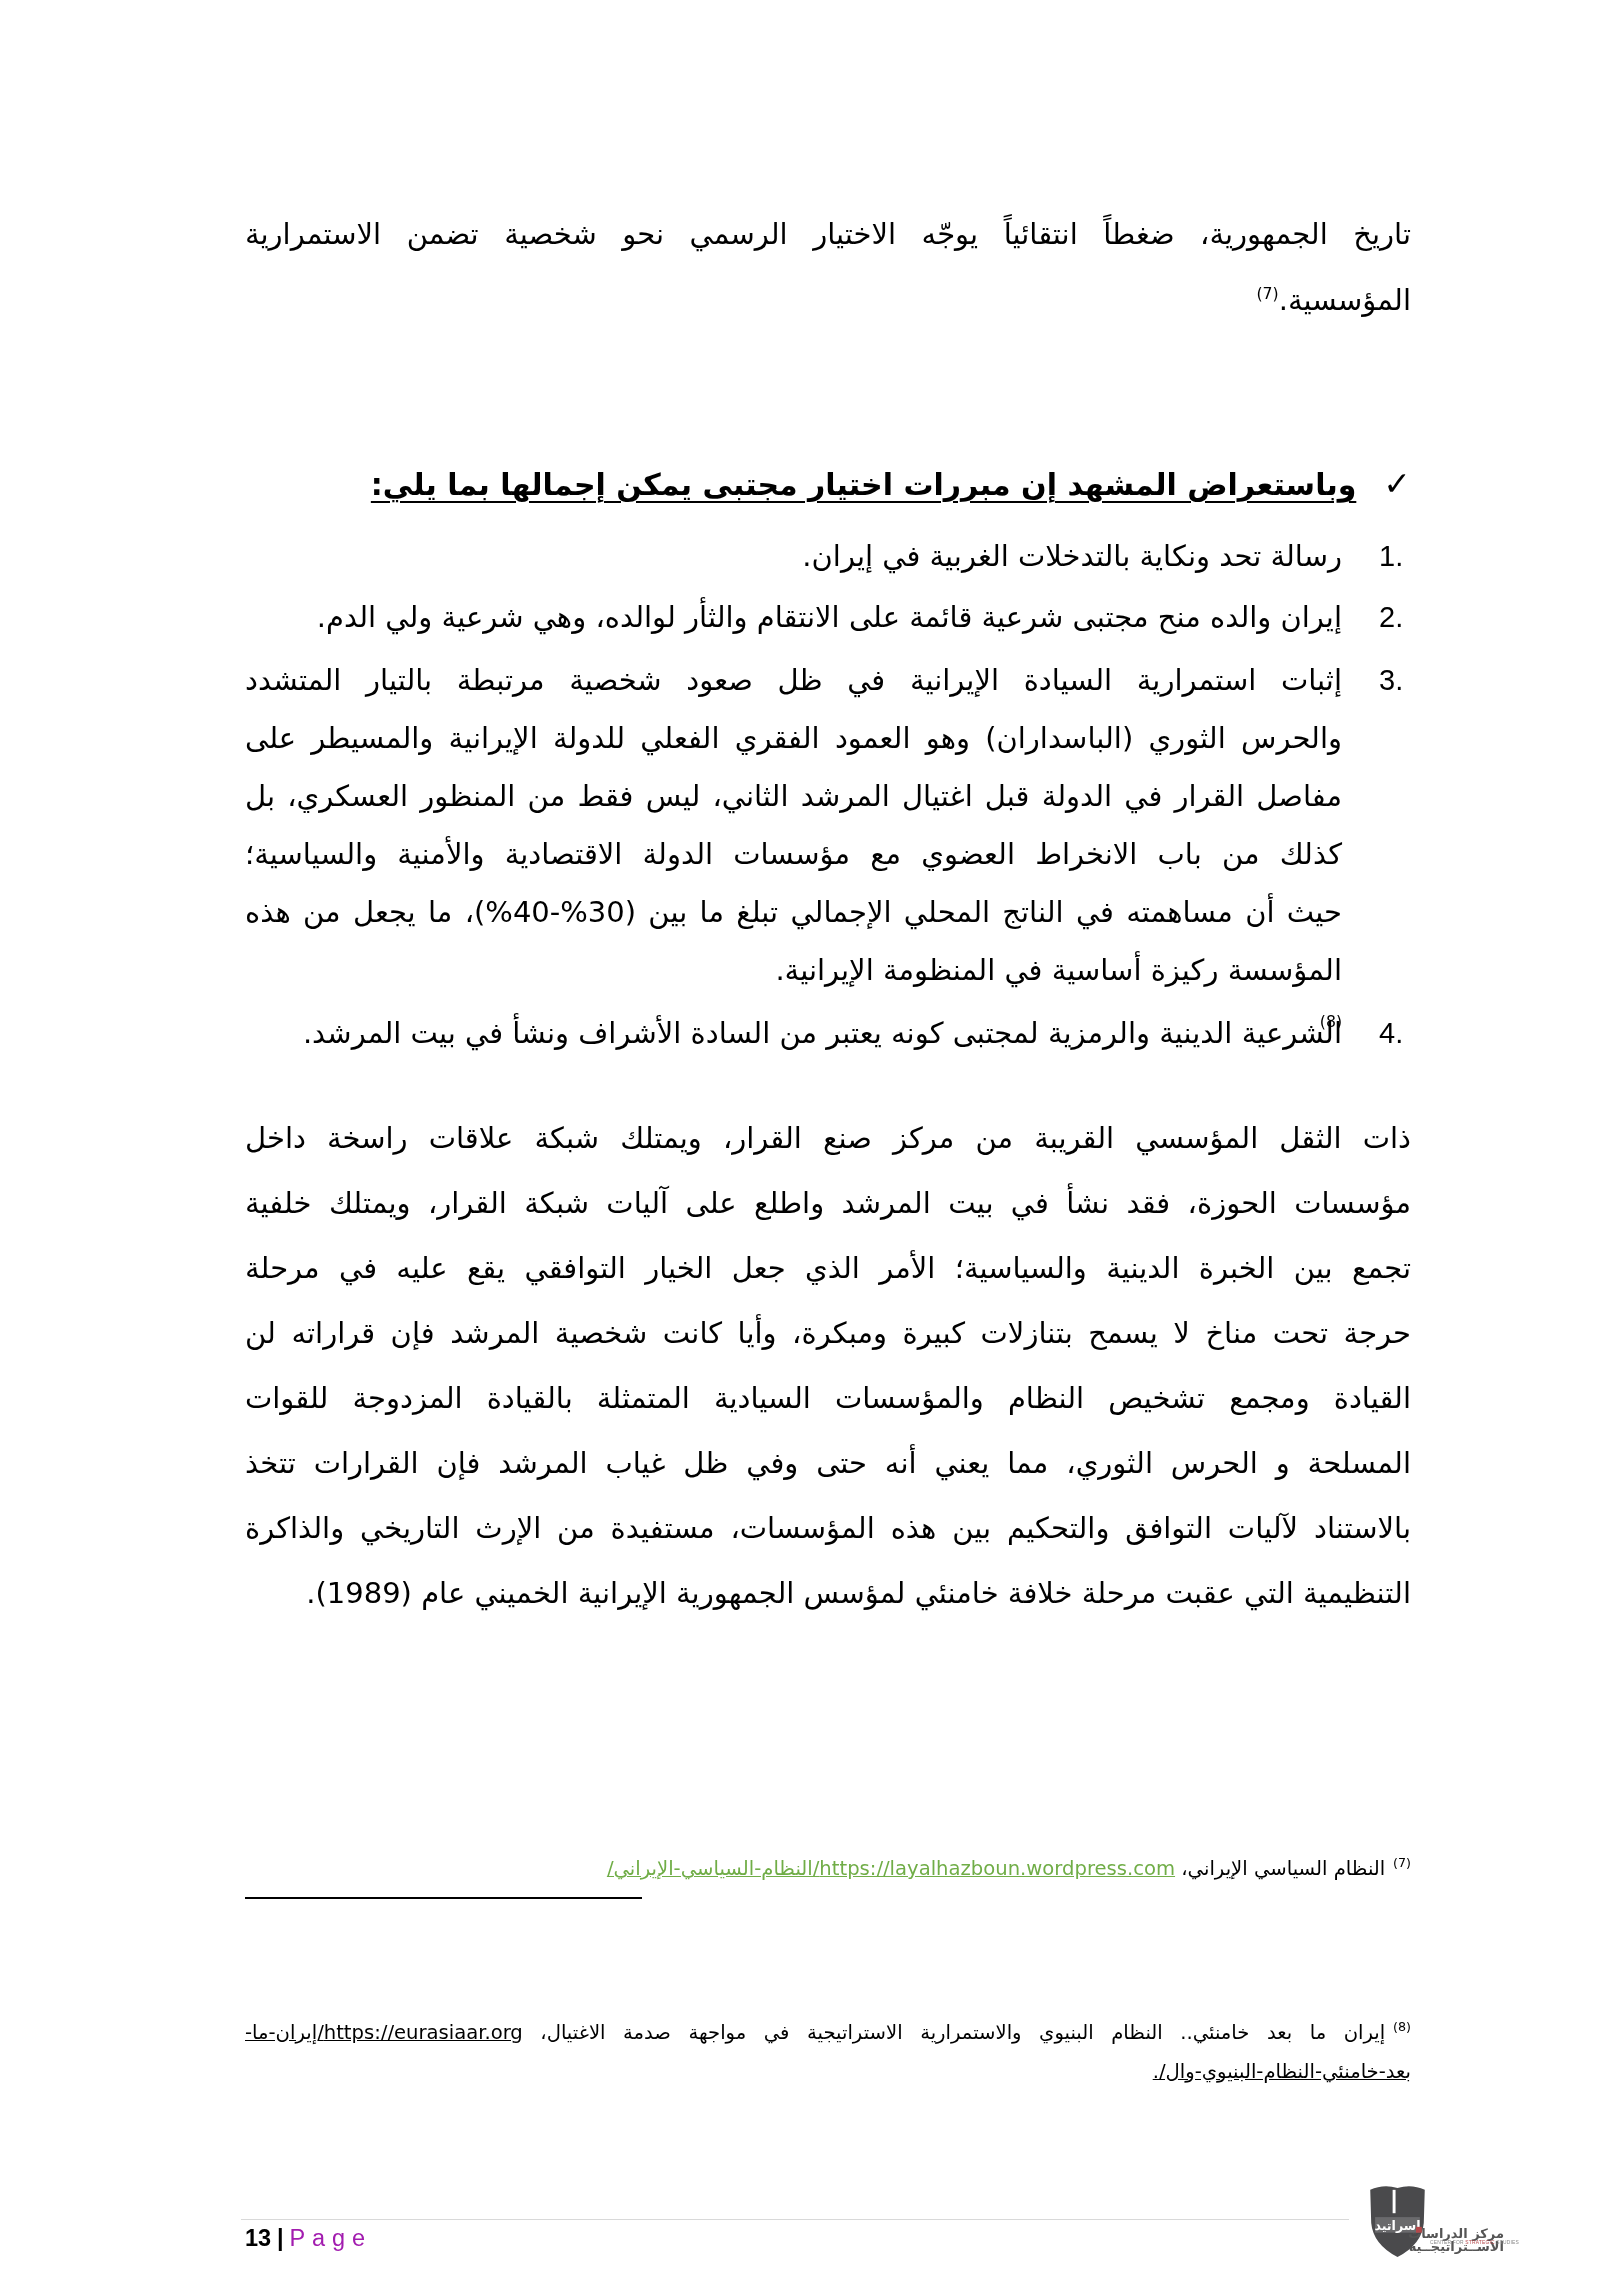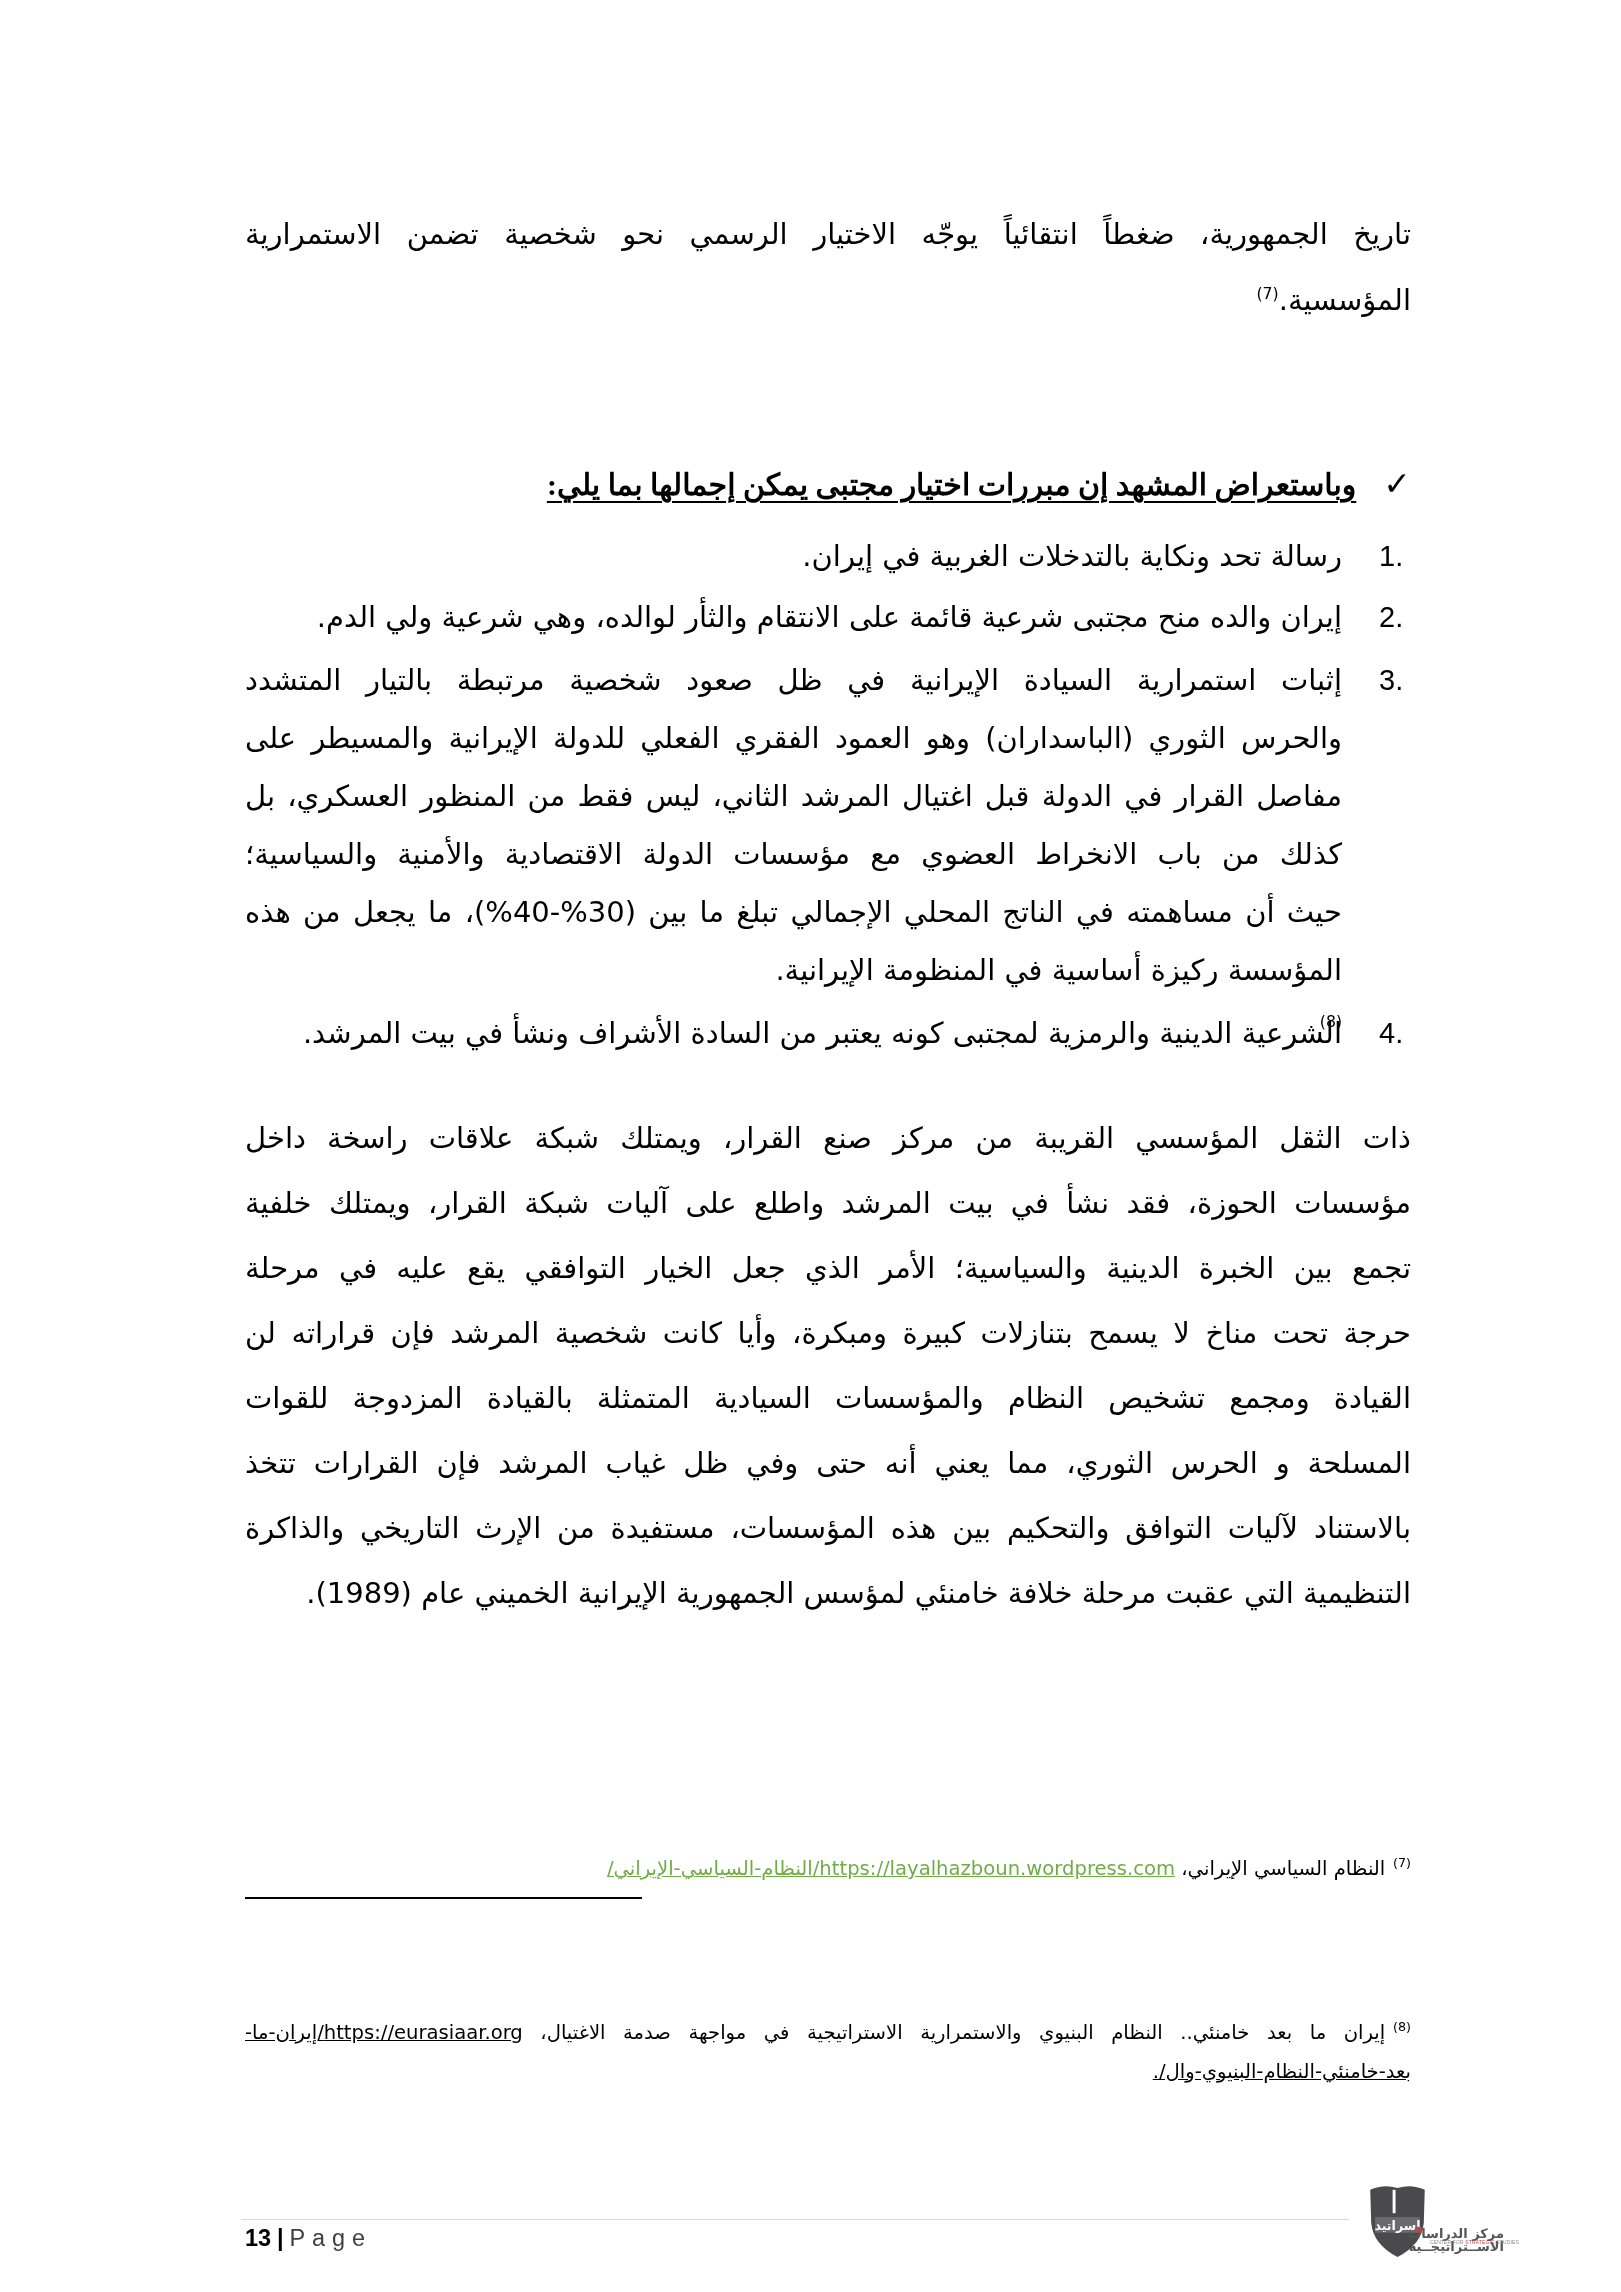--- a/index.html
+++ b/index.html
@@ -7,40 +7,40 @@
     .page { position: absolute; left: 0; top: 0; width: 1621px; height: 2293px; }
     .content { position: absolute; left: 245px; width: 1166px; direction: rtl; text-align: justify;
       font-family: "DejaVu Sans", sans-serif; font-size: 29px; }
     .para { margin: 0; line-height: 66px; text-align-last: right; }
     .justified-line { display: block; text-align: justify; text-align-last: justify; }
     .last-line { display: block; text-align: right; text-align-last: right; }
     sup { font-size: 15.7px; line-height: 0; vertical-align: super; }
     .heading { position: absolute; top: 459px; left: 245px; width: 1166px; direction: rtl;
       font-family: "DejaVu Sans", sans-serif; font-weight: bold; font-size: 30px; line-height: 49px; }
     .heading .check { display: inline-block; width: 39px; font-size: 33px; font-weight: normal; margin-left: 15.7px; }
-    .heading .htext { text-decoration: underline; text-underline-offset: 5.9px; text-decoration-thickness: 2px; font-family: Liberation Serif, serif; }
+    .heading .htext { text-decoration: underline; text-underline-offset: 5.9px; text-decoration-thickness: 2px; }
     .list { position: absolute; left: 245px; width: 1166px; direction: rtl; margin: 0; padding: 0; list-style: none;
       font-family: "DejaVu Sans", sans-serif; font-size: 29px; }
     .list li { position: relative; padding-right: 69px; line-height: 55px; }
     .list li .num { position: absolute; right: 7.8px; top: 0; direction: ltr; font-family: "Liberation Sans", sans-serif; }
     .list li.long { line-height: 58px; }
     .list li .txt { display: block; text-align: justify; }
     .list li .txt span { display: block; }
     .list li .txt span.j { text-align: justify; text-align-last: justify; }
     .rule { position: absolute; left: 245px; top: 1897px; width: 397px; height: 2px; background: #000; }
     .footnote { position: absolute; left: 245px; width: 1166px; direction: rtl; font-family: "DejaVu Sans", sans-serif;
       font-size: 19.6px; line-height: 39px; text-align: right; }
     .footnote .fnum { font-size: 12.7px; vertical-align: super; margin-left: 7.8px; }
     .footnote .link7 { color: #70ad47; text-decoration: underline; }
     .footnote .link8 { color: #000; text-decoration: underline; }
     .footer-line { position: absolute; left: 241px; top: 2219px; width: 1108px; height: 1px; background: #d9d9d9; }
     .page-num { position: absolute; left: 245px; top: 2225px; font-family: "Liberation Sans", sans-serif; font-size: 23.5px; direction: ltr; }
     .page-num .n { font-weight: bold; color: #000; }
     .page-num .bar { font-weight: bold; color: #000; margin: 0 5.9px; }
-    .page-num .p { color: #404040; letter-spacing: 6.9px; }
+    .page-num .p { color: #a21caf; letter-spacing: 6.9px; }
     .logo { position: absolute; left: 1367px; top: 2184px; width: 176px; height: 78px; }
     .logo .shield { position: absolute; left: 0; top: 0; width: 61px; height: 74px; }
     .logo .lt1, .logo .lt2 { position: absolute; left: 63px; direction: rtl; font-family: "DejaVu Sans", sans-serif;
       font-size: 13px; color: #555; font-weight: bold; width: 74px; text-align: right; white-space: nowrap; margin-top: 16px; }
     .logo .lt1 { top: 25.5px; }
     .logo .lt2 { top: 39px; }
     .logo .lt3 { position: absolute; left: 63px; top: 56px; font-family: "Liberation Sans", sans-serif; font-size: 4.9px;
       color: #888; white-space: nowrap; letter-spacing: 0.2px; }
     .logo .lt3 .hl { color: #b5484a; }
   </style>

